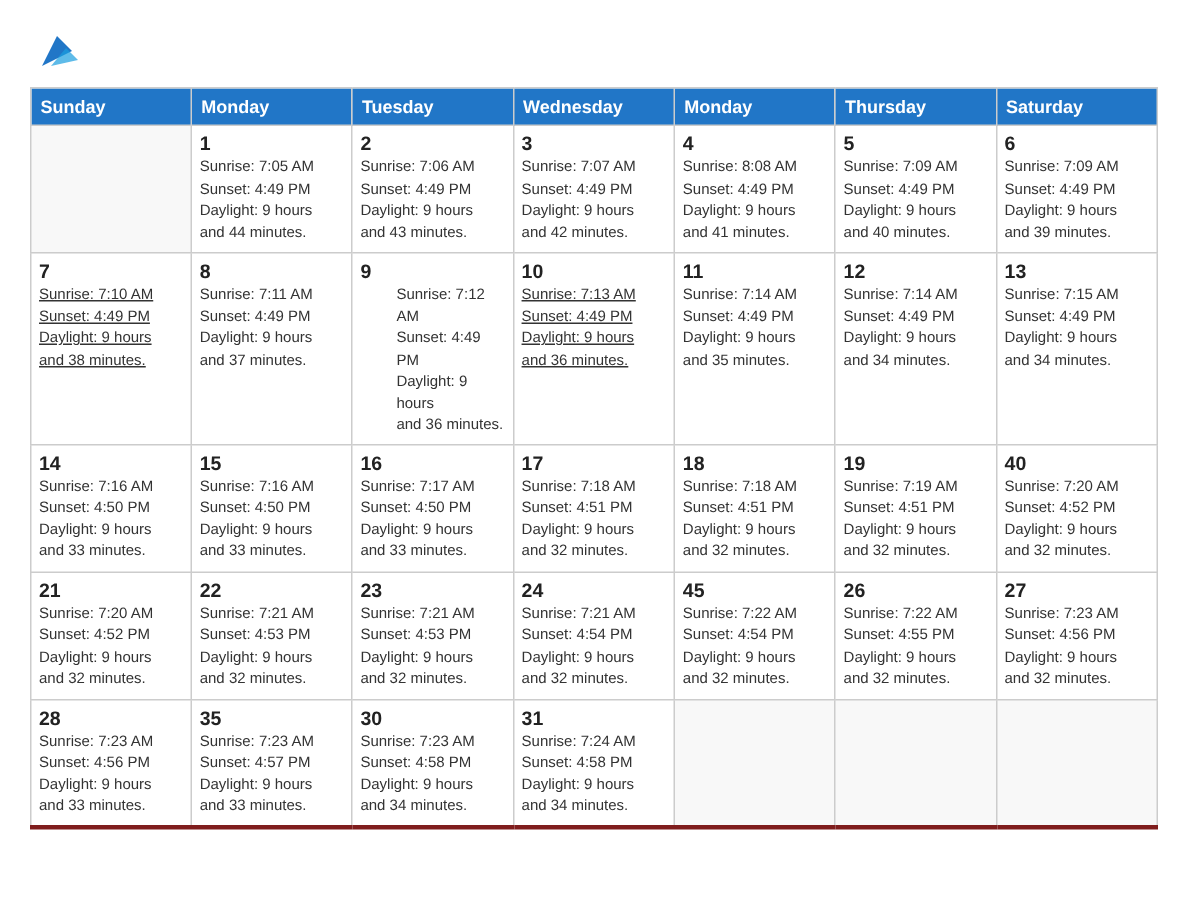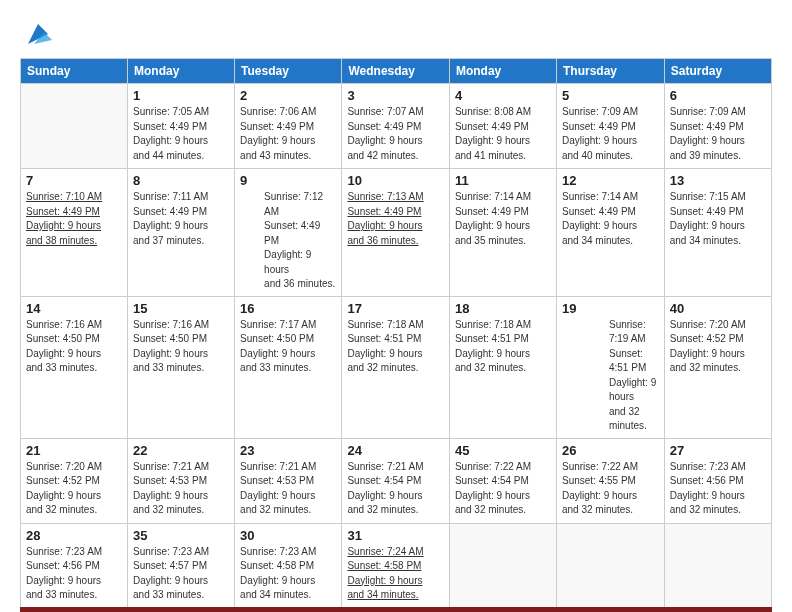--- a/index.html
+++ b/index.html
@@ -92,21 +92,21 @@
       color: #222;
       display: block;
       margin-bottom: 2px;
     }
     .day-info {
       font-size: 10px;
       color: #333;
       line-height: 1.45;
     }
     .last-row td {
-      border-bottom: 5px solid #7f1d1d;
+      border-bottom: 3px solid #7f1d1d;
     }
   </style>
 </head>
 <body>
 
 <div class="page">
   <div class="header">
     <div class="logo">
       <div class="logo-text">
         <span class="logo-general"></span>
@@ -263,21 +263,21 @@
           </td>
           <td>
             <span class="day-number">18</span>
             <div class="day-info" style="white-space: pre-line;">Sunrise: 7:18 AM
 Sunset: 4:51 PM
 Daylight: 9 hours
 and 32 minutes.</div>
           </td>
           <td>
             <span class="day-number">19</span>
-            <div class="day-info" style="white-space: pre-line; margin-left: 47px;">Sunrise: 7:19 AM
+            <div class="day-info" style="white-space: pre-line;">Sunrise: 7:19 AM
 Sunset: 4:51 PM
 Daylight: 9 hours
 and 32 minutes.</div>
           </td>
           <td>
             <span class="day-number">40</span>
             <div class="day-info" style="white-space: pre-line;">Sunrise: 7:20 AM
 Sunset: 4:52 PM
 Daylight: 9 hours
 and 32 minutes.</div>
@@ -351,21 +351,21 @@
           </td>
           <td>
             <span class="day-number">30</span>
             <div class="day-info" style="white-space: pre-line;">Sunrise: 7:23 AM
 Sunset: 4:58 PM
 Daylight: 9 hours
 and 34 minutes.</div>
           </td>
           <td>
             <span class="day-number">31</span>
-            <div class="day-info" style="white-space: pre-line; text-decoration: underline;">Sunrise: 7:24 AM
+            <div class="day-info" style="white-space: pre-line;">Sunrise: 7:24 AM
 Sunset: 4:58 PM
 Daylight: 9 hours
 and 34 minutes.</div>
           </td>
           <td class="empty"></td>
           <td class="empty"></td>
           <td class="empty"></td>
         </tr>
       </tbody>
   </table>

